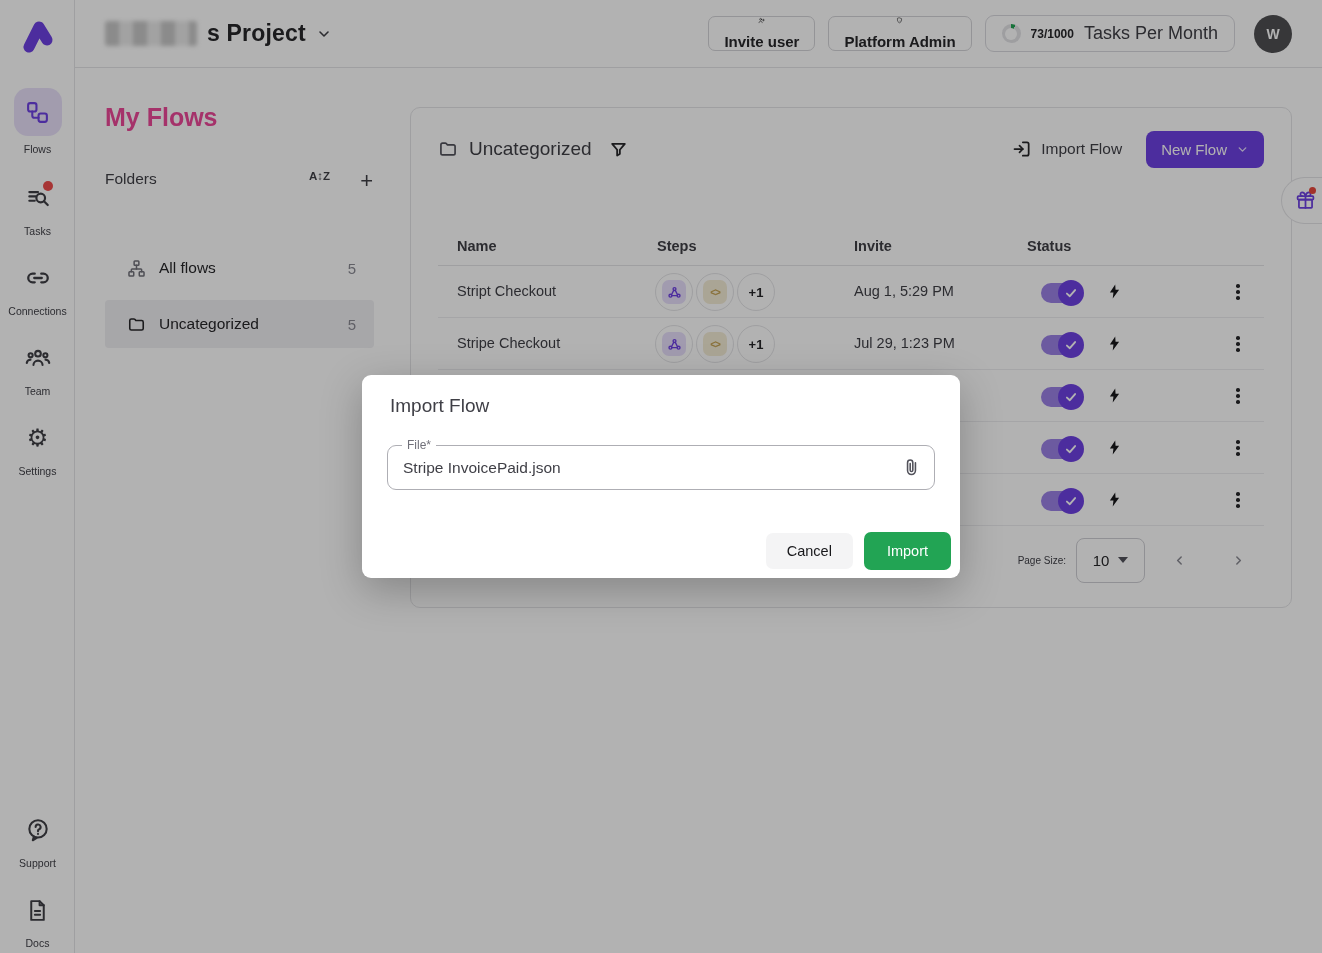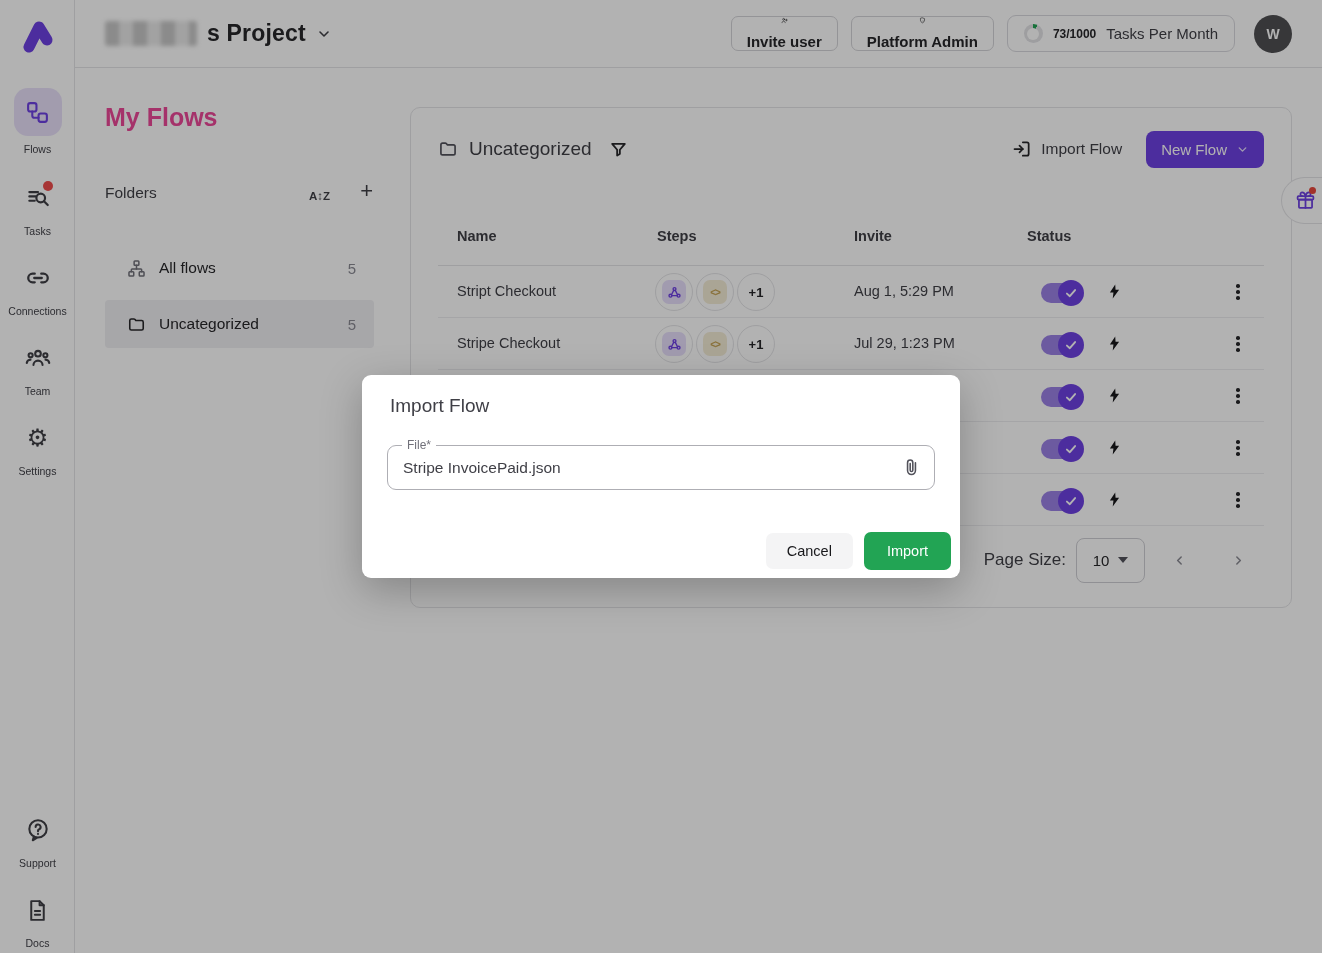--- a/index.html
+++ b/index.html
@@ -25,66 +25,66 @@
     background: repeating-linear-gradient(90deg,#c7c7c7 0 14px,#e9e9e9 14px 28px),
                 repeating-linear-gradient(0deg,rgba(255,255,255,.55) 0 9px, rgba(120,120,120,.35) 9px 18px);
     filter: blur(2px); }
   .project-text { font-size:23px; font-weight:700; color:#27272a; letter-spacing:.2px; }
   .topbar-right { margin-left:auto; display:flex; align-items:center; gap:13px; }
   .tbtn { height:35px; display:flex; align-items:center; gap:9px; padding:0 15px; border:1px solid #d4d4d8; border-radius:7px; background:#fff; font-size:15px; font-weight:600; color:#27272a; cursor:pointer;flex-direction:column; }
   .tasks-badge { height:37px; display:flex; align-items:center; gap:10px; padding:0 16px; border:1px solid #d9d9de; border-radius:9px; background:#fff; cursor:pointer; }
   .ring { width:19px; height:19px; border-radius:50%; background:conic-gradient(#22a454 0 26deg, #e2e2e6 26deg 360deg); position:relative; }
   .ring::after { content:""; position:absolute; inset:3.5px; border-radius:50%; background:#fff; }
   .tasks-count { font-size:12px; font-weight:700; color:#27272a; }
-  .tasks-label { font-size:15px; color:#3f3f46; }
+  .tasks-label { font-size:18px; color:#3f3f46; }
   .avatar { width:38px; height:38px; border-radius:50%; background:#4f4f52; color:#fff; display:flex; align-items:center; justify-content:center; font-size:14px; font-weight:700; margin-left:6px; cursor:pointer; }
 
   
   .page-title { position:absolute; left:105px; top:103px; font-size:25px; font-weight:700; color:#ec4899; }
-  .folders-head { position:absolute; left:105px; top:170px; width:268px; height:32px; display:flex; align-items:flex-end; }
+  .folders-head { position:absolute; left:105px; top:170px; width:268px; height:32px; display:flex; align-items:flex-start; }
   .folders-label { font-size:15.5px; color:#3f3f46; flex:1; }
   .az-sort { font-size:11.5px; font-weight:700; color:#3f3f46; letter-spacing:0; margin-right:30px; cursor:pointer; }
   .plus-btn { font-size:22px; color:#3f3f46; font-weight:400; cursor:pointer; line-height:1; }
   .folder-item { position:absolute; left:105px; width:269px; height:46px; display:flex; align-items:center; padding:0 18px 0 22px; border-radius:4px; cursor:pointer; }
   .folder-item.selected { background:#f0eff2; height:48px; }
   .folder-item .fi-label { font-size:15.5px; color:#27272a; margin-left:13px; flex:1; }
   .folder-item .fi-count { font-size:15px; color:#8a8a93; }
 
   
   .panel { position:absolute; left:410px; top:107px; width:882px; height:501px; background:#fff; border:1px solid #e4e4e7; border-radius:10px; }
   .panel-head { position:absolute; left:27px; right:27px; top:22px; height:38px; display:flex; align-items:center; }
   .panel-title-group { display:flex; align-items:center; gap:11px; }
   .panel-title { font-size:19px; font-weight:500; color:#3f3f46; }
   .filter-btn { margin-left:6px; display:flex; cursor:pointer; }
   .panel-actions { margin-left:auto; display:flex; align-items:center; gap:24px; }
   .import-link { display:flex; align-items:center; gap:9px; font-size:15.5px; color:#3f3f46; cursor:pointer; }
   .new-flow-btn { height:37px; padding:0 15px; background:#6e41e2; border:none; border-radius:8px; color:#fff; font-size:15px; font-weight:500; display:flex; align-items:center; gap:9px; cursor:pointer; font-family:inherit; }
 
   .thead { position:absolute; left:27px; right:27px; top:116px; height:42px; border-bottom:1px solid #e4e4e7; }
-  .th { position:absolute; top:4px; font-size:14.5px; font-weight:700; color:#3f3f46; }
+  .th { position:absolute; top:14px; font-size:14.5px; font-weight:700; color:#3f3f46; }
   .th-name { left:19px; } .th-steps { left:219px; } .th-created { left:416px; } .th-status { left:589px;text-align:center; }
 
   .trow { position:absolute; left:27px; right:27px; height:52px; border-bottom:1px solid #ececef; }
   .cell-name { position:absolute; left:19px; top:17px; font-size:14.5px; color:#3f3f46; }
   .cell-created { position:absolute; left:416px; top:17px; font-size:14.5px; color:#3f3f46; }
   .steps-group { position:absolute; left:217px; top:7px; display:flex; }
   .step-circle { width:38px; height:38px; border:1px solid #e4e4e7; border-radius:50%; background:#fff; display:flex; align-items:center; justify-content:center; }
   .step-circle + .step-circle { margin-left:3px; }
   .chip { width:24px; height:24px; border-radius:7px; display:flex; align-items:center; justify-content:center; }
   .chip-purple { background:#e7defb; }
   .chip-tan { background:#f4ecd6; color:#c4a253; font-size:10px; font-weight:700; letter-spacing:-1px; }
   .plus-one { font-size:13px; font-weight:600; color:#27272a; }
   .toggle { position:absolute; left:603px; top:17px; width:40px; height:20px; border-radius:10px; background:#9b82e6; cursor:pointer; }
   .toggle .knob { position:absolute; right:-3px; top:-3px; width:26px; height:26px; border-radius:50%; background:#6e41e2; display:flex; align-items:center; justify-content:center; }
   .bolt { position:absolute; left:668px; top:15px; }
   .dots-menu { position:absolute; left:790px; top:15px; width:20px; height:22px; display:flex; flex-direction:column; align-items:center; justify-content:center; gap:2.5px; cursor:pointer; }
   .dots-menu i { width:3.5px; height:3.5px; border-radius:50%; background:#27272a; }
 
   .pagination { position:absolute; right:46px; top:428px; height:48px; display:flex; align-items:center; }
-  .page-size-label { font-size:17px; color:#3f3f46; margin-right:10px; }
+  .page-size-label { font-size:10px; color:#3f3f46; margin-right:10px; }
   .page-size-select { width:69px; height:45px; border:1px solid #cfcfd4; border-radius:8px; background:#fff; display:flex; align-items:center; justify-content:center; gap:9px; font-size:15px; color:#27272a; cursor:pointer; }
   .tri-down { width:0; height:0; border-left:5px solid transparent; border-right:5px solid transparent; border-top:6px solid #52525b; }
   .pg-chev { width:14px; height:22px; display:flex; align-items:center; justify-content:center; cursor:pointer; }
   .pg-prev { margin-left:28px; } .pg-next { margin-left:44px; }
 
   
   .gift-tab { position:absolute; right:0; top:177px; width:41px; height:47px; background:#fff; border:1px solid #e4e4e7; border-right:none; border-radius:24px 0 0 24px; display:flex; align-items:center; justify-content:center; padding-left:6px; cursor:pointer; z-index:3; }
   .gift-dot { position:absolute; top:9px; right:6px; width:7px; height:7px; border-radius:50%; background:#e8483d; }
 
   

